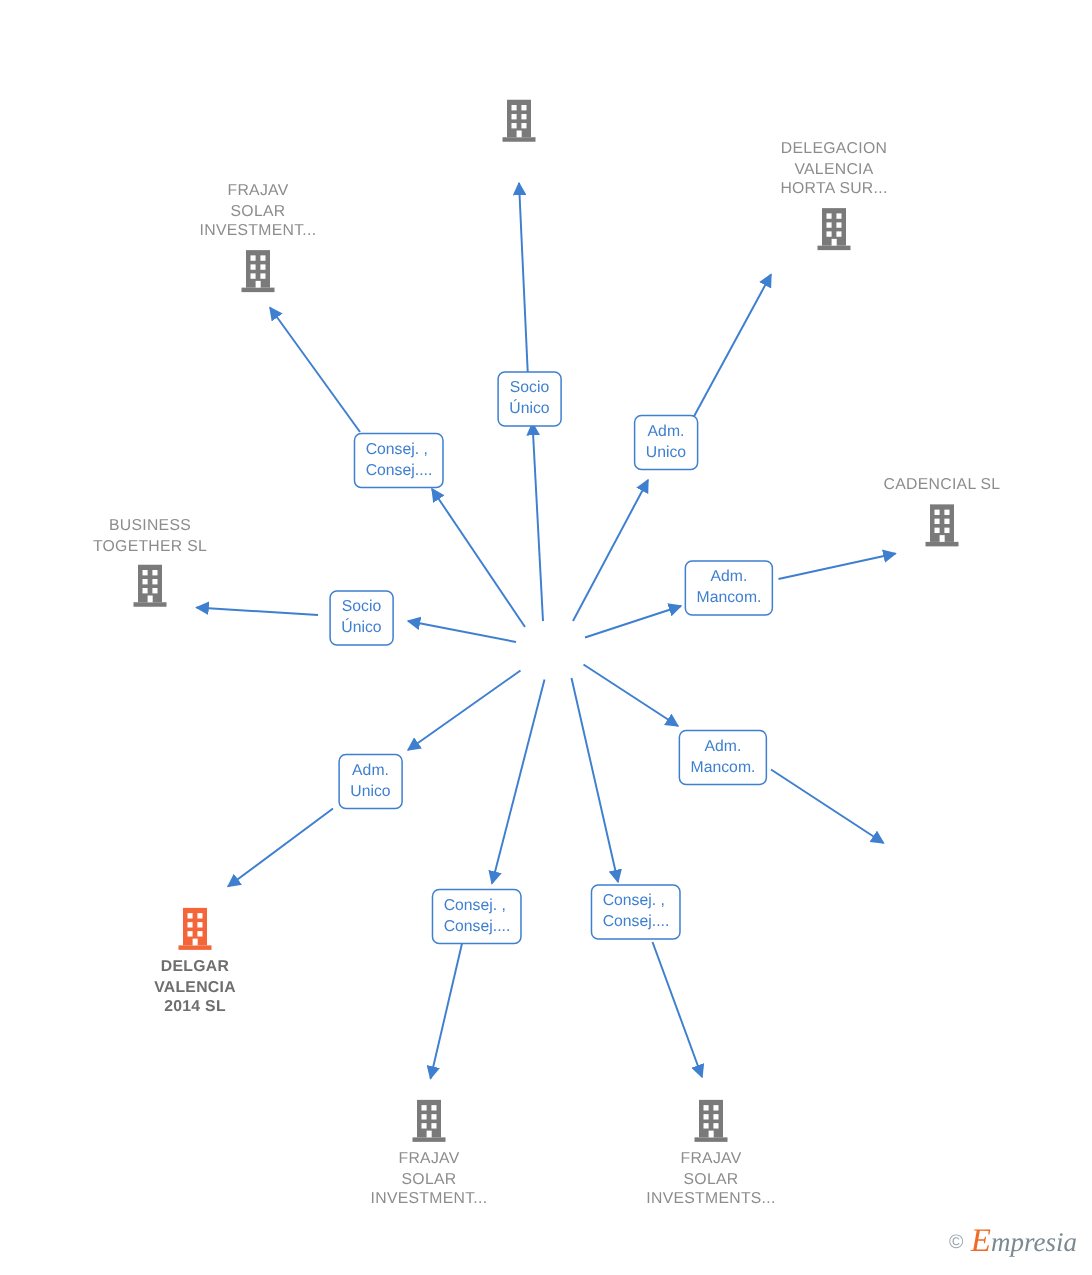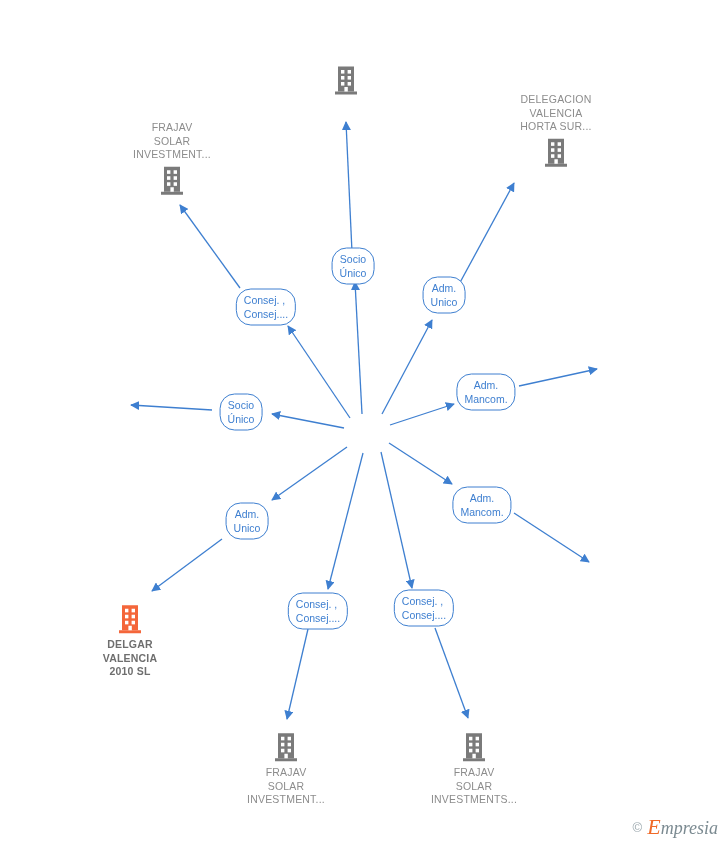--- a/index.html
+++ b/index.html
@@ -54,21 +54,21 @@
   }
   .node.person .node-label {
     color: #8c8c8c;
     margin-top: 3px;
   }
   .edge-label {
     position: absolute;
     transform: translate(-50%, -50%);
     background: #ffffff;
     border: 1px solid #3e7fd0;
-    border-radius: 15px;
+    border-radius: 5px;
     color: #3e7fd0;
     font-size: 10.5px;
     line-height: 14px;
     padding: 3px 7px 4px 7px;
     text-align: left;
     white-space: pre-line;
     box-sizing: border-box;
   }
   #watermark {
     position: absolute;
@@ -185,21 +185,54 @@
         <rect x="15.6" y="5.5" width="3.4" height="3.6" fill="#ffffff"></rect>
         <rect x="9" y="11.5" width="3.4" height="3.6" fill="#ffffff"></rect>
         <rect x="15.6" y="11.5" width="3.4" height="3.6" fill="#ffffff"></rect>
         <rect x="9" y="17.5" width="3.4" height="3.6" fill="#ffffff"></rect>
         <rect x="15.6" y="17.5" width="3.4" height="3.6" fill="#ffffff"></rect>
         <rect x="12.4" y="22.5" width="3.4" height="4.5" fill="#ffffff"></rect>
       </svg>
     </span>
   </div>
 
-
+  <div class="node label-above" style="left:100px; top:375px;">
+    <span class="node-label">BUSINESS
+TOGETHER  SL</span>
+    <span class="node-icon">
+      <svg width="28" height="31" viewBox="0 0 28 31" aria-hidden="true">
+        <rect x="6" y="2" width="16" height="25" fill="#7a7a7a"></rect>
+        <rect x="3" y="27" width="22" height="3" fill="#7a7a7a"></rect>
+        <rect x="9" y="5.5" width="3.4" height="3.6" fill="#ffffff"></rect>
+        <rect x="15.6" y="5.5" width="3.4" height="3.6" fill="#ffffff"></rect>
+        <rect x="9" y="11.5" width="3.4" height="3.6" fill="#ffffff"></rect>
+        <rect x="15.6" y="11.5" width="3.4" height="3.6" fill="#ffffff"></rect>
+        <rect x="9" y="17.5" width="3.4" height="3.6" fill="#ffffff"></rect>
+        <rect x="15.6" y="17.5" width="3.4" height="3.6" fill="#ffffff"></rect>
+        <rect x="12.4" y="22.5" width="3.4" height="4.5" fill="#ffffff"></rect>
+      </svg>
+    </span>
+  </div>
+
+  <div class="node label-above" style="left:628px; top:341px;">
+    <span class="node-label">CADENCIAL SL</span>
+    <span class="node-icon">
+      <svg width="28" height="31" viewBox="0 0 28 31" aria-hidden="true">
+        <rect x="6" y="2" width="16" height="25" fill="#7a7a7a"></rect>
+        <rect x="3" y="27" width="22" height="3" fill="#7a7a7a"></rect>
+        <rect x="9" y="5.5" width="3.4" height="3.6" fill="#ffffff"></rect>
+        <rect x="15.6" y="5.5" width="3.4" height="3.6" fill="#ffffff"></rect>
+        <rect x="9" y="11.5" width="3.4" height="3.6" fill="#ffffff"></rect>
+        <rect x="15.6" y="11.5" width="3.4" height="3.6" fill="#ffffff"></rect>
+        <rect x="9" y="17.5" width="3.4" height="3.6" fill="#ffffff"></rect>
+        <rect x="15.6" y="17.5" width="3.4" height="3.6" fill="#ffffff"></rect>
+        <rect x="12.4" y="22.5" width="3.4" height="4.5" fill="#ffffff"></rect>
+      </svg>
+    </span>
+  </div>
 
 
   <div class="node label-below" style="left:474px; top:769px;">
     <span class="node-icon">
       <svg width="28" height="31" viewBox="0 0 28 31" aria-hidden="true">
         <rect x="6" y="2" width="16" height="25" fill="#7a7a7a"></rect>
         <rect x="3" y="27" width="22" height="3" fill="#7a7a7a"></rect>
         <rect x="9" y="5.5" width="3.4" height="3.6" fill="#ffffff"></rect>
         <rect x="15.6" y="5.5" width="3.4" height="3.6" fill="#ffffff"></rect>
         <rect x="9" y="11.5" width="3.4" height="3.6" fill="#ffffff"></rect>
@@ -242,21 +275,21 @@
         <rect x="15.6" y="5.5" width="3.4" height="3.6" fill="#ffffff"></rect>
         <rect x="9" y="11.5" width="3.4" height="3.6" fill="#ffffff"></rect>
         <rect x="15.6" y="11.5" width="3.4" height="3.6" fill="#ffffff"></rect>
         <rect x="9" y="17.5" width="3.4" height="3.6" fill="#ffffff"></rect>
         <rect x="15.6" y="17.5" width="3.4" height="3.6" fill="#ffffff"></rect>
         <rect x="12.4" y="22.5" width="3.4" height="4.5" fill="#ffffff"></rect>
       </svg>
     </span>
     <span class="node-label">DELGAR
 VALENCIA
-2010  SL</span>
+2014  SL</span>
   </div>
 
   <div class="edge-label" style="left:353px; top:266px; text-align:center;">Socio
 Único</div>
 
   <div class="edge-label" style="left:444px; top:295px; text-align:center;">Adm.
 Unico</div>
 
   <div class="edge-label" style="left:266px; top:307px;">Consej. ,
 Consej....</div>

